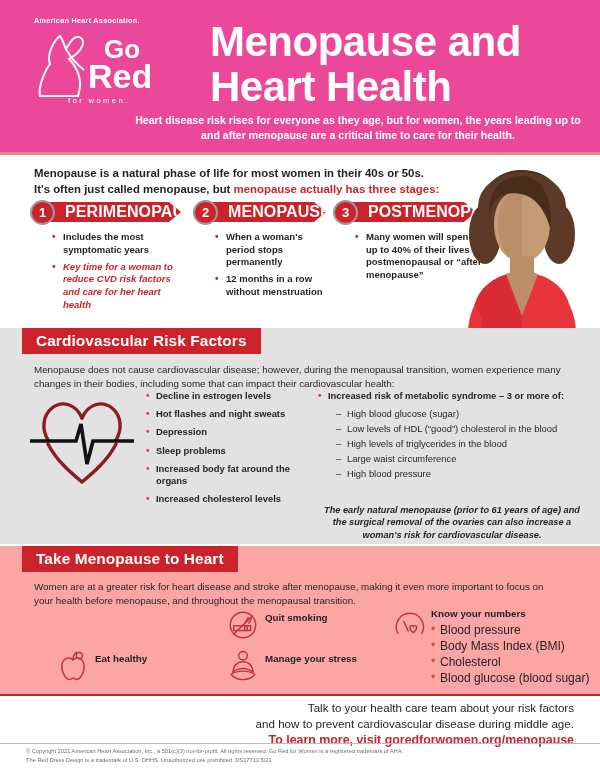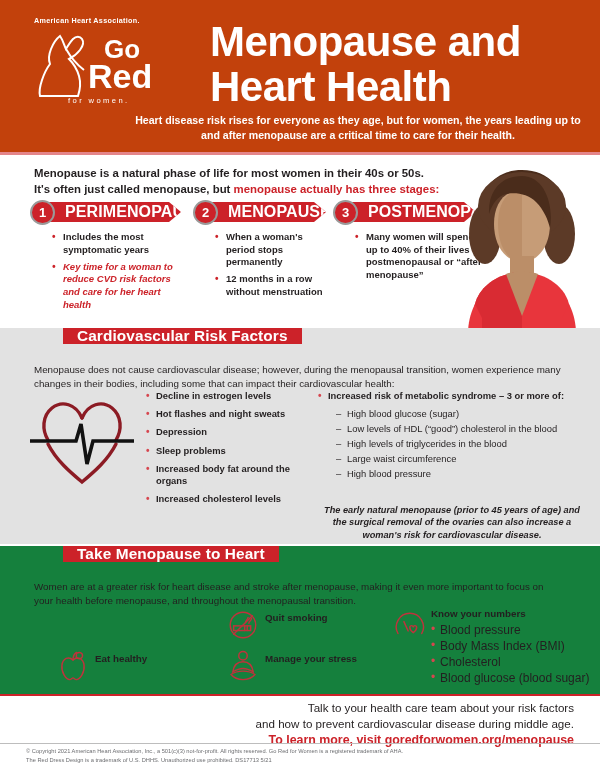--- a/index.html
+++ b/index.html
@@ -9,21 +9,21 @@
     background:#ffffff;
     color:#231f20;
     position:relative;
     overflow:hidden;
   }
   .page { width:600px; height:777px; position:relative; }
 
   
   .header {
     position:absolute; left:0; top:0; width:600px; height:152px;
-    background:#c2410c;
+    background:#ec4899;
   }
   .header-rule { position:absolute; left:0; top:152px; width:600px; height:3px; background:#e4858a; }
   .logo { position:absolute; left:26px; top:16px; width:150px; height:96px; }
   .logo-aha {
     position:absolute; left:8px; top:0; color:#fff; font-size:7.2px;
     font-weight:bold; letter-spacing:.3px; white-space:nowrap;
   }
   .logo-svg { position:absolute; left:0px; top:12px; }
   .logo-forwomen {
     position:absolute; left:42px; top:80px; color:#fff; font-size:7.6px;
@@ -82,23 +82,23 @@
 
   
   .woman { position:absolute; left:458px; top:168px; }
 
   
   .cvd {
     position:absolute; left:0; top:328px; width:600px; height:216px;
     background:#e2e2e2;
   }
   .band {
-    position:absolute; left:22px; height:16px; background:#cc2229;
+    position:absolute; left:22px; height:26px; background:#cc2229;
     color:#fff; font-size:15.4px; font-weight:bold;
-    display:flex; align-items:center; padding:0 14px; letter-spacing:0.1px;margin-left:41px;
+    display:flex; align-items:center; padding:0 14px; letter-spacing:0.1px;
   }
   .band-cvd { top:0px; }
   .cvd-intro {
     position:absolute; left:34px; top:35px; width:540px;
     font-size:9.8px; line-height:1.42; color:#231f20;
   }
   .ekg { position:absolute; left:30px; top:66px; }
 
   .cvd-col-l { position:absolute; left:146px; top:62px; width:168px; }
   .cvd-col-r { position:absolute; left:318px; top:62px; width:268px; }
@@ -119,21 +119,21 @@
   .dlist > li::before {
     content:"\2013"; position:absolute; left:0; top:0; color:#231f20;
   }
   .cvd-note {
     position:absolute; left:318px; top:176px; width:268px;
     font-size:9.2px; line-height:1.34; font-style:italic; font-weight:bold;
     color:#231f20; text-align:center;
   }
 
   
-  .tmh { position:absolute; left:0; top:546px; width:600px; height:150px; background:#15803d; }
+  .tmh { position:absolute; left:0; top:546px; width:600px; height:150px; background:#fca5a5; }
   .band-tmh { top:0px; }
   .tmh-intro {
     position:absolute; left:34px; top:34px; width:530px;
     font-size:9.8px; line-height:1.42; color:#231f20;
   }
   .tips { position:absolute; left:0; top:62px; width:600px; height:78px; }
   .tip { position:absolute; display:flex; align-items:flex-start; }
   .tip-ico { width:34px; height:34px; flex:0 0 34px; margin-right:5px; }
   .tip-txt { font-size:9.8px; line-height:1.25; font-weight:bold; color:#231f20; padding-top:4px; }
   .tip-a { left:56px;  top:0px; }
@@ -281,21 +281,21 @@
       </ul>
       <ul class="dlist">
         <li>High blood glucose (sugar)</li>
         <li>Low levels of HDL (“good”) cholesterol in the blood</li>
         <li>High levels of triglycerides in the blood</li>
         <li>Large waist circumference</li>
         <li>High blood pressure</li>
       </ul>
     </div>
 
-    <div class="cvd-note">The early natural menopause (prior to 45 years of age) and the surgical removal  of the ovaries can also increase a woman's risk for cardiovascular disease.</div>
+    <div class="cvd-note">The early natural menopause (prior to 61 years of age) and the surgical removal  of the ovaries can also increase a woman's risk for cardiovascular disease.</div>
   </div>
 
   <div class="tmh">
     <div class="band band-tmh">Take Menopause to Heart</div>
     <div class="tmh-intro">Women are at a greater risk for heart disease and stroke after menopause, making it even more important to focus on your health before menopause, and throughout the menopausal transition.</div>
 
     <div class="tips">
 
 
       <div class="tip tip-b">

